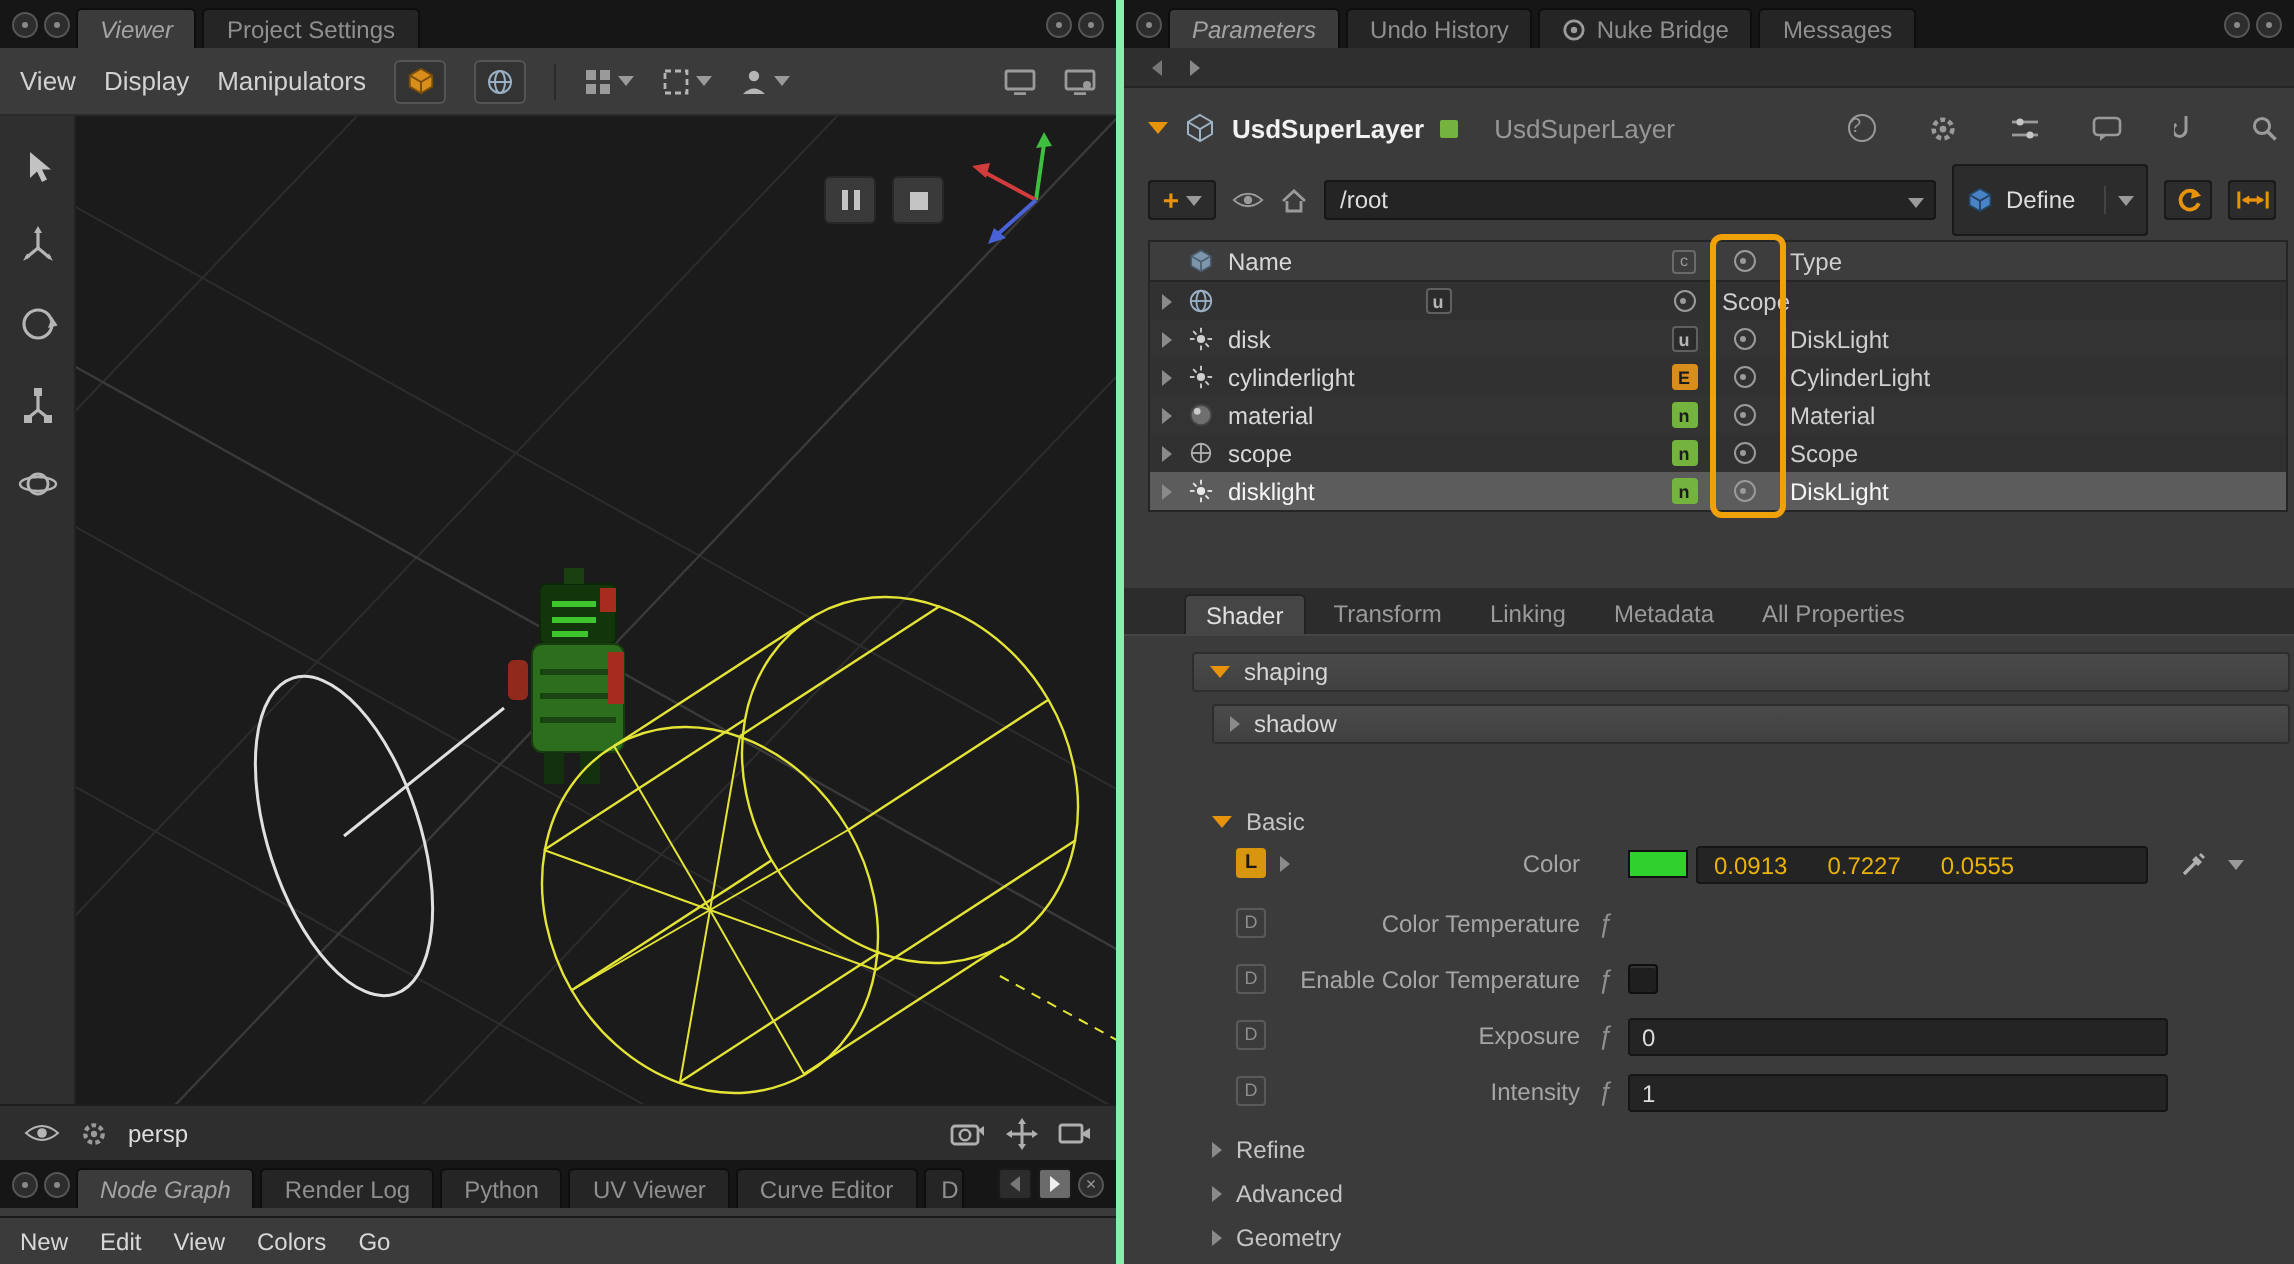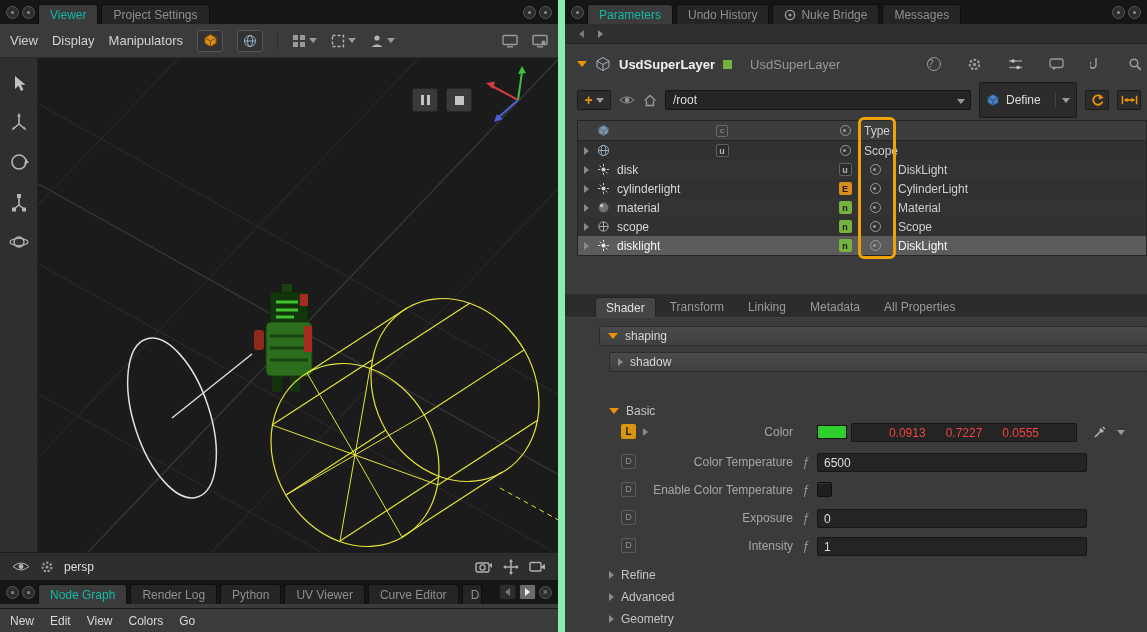--- a/index.html
+++ b/index.html
@@ -4,21 +4,21 @@
 <style>
 *{margin:0;padding:0;box-sizing:border-box;}
 html,body{background:#222;}
 #app{position:relative;width:1147px;height:632px;overflow:hidden;background:#3b3b3b;
   font-family:"Liberation Sans",sans-serif;font-size:12px;color:#cccccc;}
 svg{display:block;}
 .sp{flex:1;}
 
 .tabstrip{position:absolute;left:0;right:0;height:24px;background:#161616;display:flex;align-items:flex-end;gap:3px;padding:0 6px;}
 .tab{height:20px;line-height:20px;padding:0 11px;background:#252525;color:#8f8f8f;border:1px solid #0e0e0e;border-bottom:none;border-radius:3px 3px 0 0;white-space:nowrap;display:flex;align-items:center;gap:5px;}
-.tab.active{background:#3b3b3b;color:#14b8a6;}
+.tab.active{background:#3b3b3b;color:#a3a3a3;font-style:italic;}
 .circdot{width:13px;height:13px;border-radius:50%;background:#2d2d2d;border:1px solid #565656;position:relative;align-self:center;flex:0 0 auto;}
 .circdot::after{content:"";position:absolute;left:4px;top:4px;width:3px;height:3px;border-radius:50%;background:#8a8a8a;}
 .circx{width:13px;height:13px;border-radius:50%;background:#2d2d2d;border:1px solid #565656;color:#999;font-size:9px;line-height:11px;text-align:center;align-self:center;}
 
 .tri-d{width:0;height:0;border-left:4px solid transparent;border-right:4px solid transparent;border-top:5px solid #9a9a9a;display:inline-block;}
 .tri-r{width:0;height:0;border-top:4px solid transparent;border-bottom:4px solid transparent;border-left:5px solid #9a9a9a;display:inline-block;}
 .tri-l{width:0;height:0;border-top:4px solid transparent;border-bottom:4px solid transparent;border-right:5px solid #777;display:inline-block;}
 .tri-d.orange{border-top-color:#e8930c;border-left-width:5px;border-right-width:5px;border-top-width:6px;}
 .tri-r.dim{border-left-color:#8a8a8a;}
 
@@ -37,21 +37,21 @@
 #vp-bar{position:absolute;left:0;top:552px;width:558px;height:28px;background:#2e2e2e;border-top:1px solid #1e1e1e;display:flex;align-items:center;gap:10px;padding:0 12px;}
 #vp-bar .cam{color:#ddd;font-size:12px;}
 #l-bottabs{top:580px;}
 #l-botmenu{position:absolute;left:0;top:608px;width:558px;height:24px;background:#3b3b3b;display:flex;align-items:center;gap:16px;padding:0 10px;border-top:1px solid #1a1a1a;}
 #l-botmenu span{color:#d8d8d8;font-size:12px;}
 .navbtn{width:17px;height:16px;background:#2c2c2c;border:1px solid #1a1a1a;border-radius:2px;display:flex;align-items:center;justify-content:center;align-self:center;}
 .navbtn.hl{background:#6b6b6b;}
 .navbtn.hl .tri-r{border-left-color:#f0f0f0;}
 .tab.clip{max-width:20px;overflow:hidden;padding:0 4px 0 8px;}
 
-#right{position:absolute;left:558px;top:0;width:589px;height:632px;background:#3b3b3b;border-left:7px solid #86efac;}
+#right{position:absolute;left:558px;top:0;width:589px;height:632px;background:#3b3b3b;border-left:4px solid #86efac;}
 #r-nav{position:absolute;left:0;top:24px;width:589px;height:20px;background:#2f2f2f;border-bottom:1px solid #242424;display:flex;align-items:center;gap:14px;padding:0 14px;}
 #r-header{position:absolute;left:0;top:44px;width:589px;height:40px;display:flex;align-items:center;gap:8px;padding:0 12px;justify-content:flex-end;}
 #r-header .title{font-size:13px;font-weight:bold;color:#f2f2f2;}
 #r-header .subtitle{font-size:13px;color:#979797;margin-left:10px;}
 .greensq{width:9px;height:9px;border-radius:1px;}
 .hicon{margin-left:18px;display:flex;align-items:center;}
 .qmark{width:14px;height:14px;border:1px solid #9a9a9a;border-radius:50%;color:#9a9a9a;font-size:10px;line-height:12px;text-align:center;}
 #r-path{position:absolute;left:0;top:84px;width:589px;height:32px;display:flex;align-items:center;gap:8px;padding:0 12px;}
 .addbtn{width:34px;height:20px;background:#2c2c2c;border:1px solid #1a1a1a;border-radius:2px;display:flex;align-items:center;justify-content:center;gap:3px;}
 .addbtn .plus{color:#e8930c;font-weight:bold;font-size:14px;line-height:14px;}
@@ -87,21 +87,21 @@
 .secbar{position:absolute;height:20px;background:linear-gradient(#4a4a4a,#404040);border:1px solid #2d2d2d;border-radius:2px;display:flex;align-items:center;gap:7px;padding:0 8px;color:#d6d6d6;}
 .secplain{position:absolute;height:18px;display:flex;align-items:center;gap:7px;color:#c4c4c4;}
 .prow{position:absolute;left:0;width:589px;height:20px;}
 .dbox{position:absolute;left:56px;top:2px;width:15px;height:15px;border:1px solid #5a5a5a;border-radius:2px;color:#8d8d8d;font-size:9px;line-height:13px;text-align:center;}
 .lbox{position:absolute;left:56px;top:2px;width:15px;height:15px;background:#d8960f;border-radius:2px;color:#1a1a1a;font-size:10px;font-weight:bold;line-height:15px;text-align:center;}
 .plabel{position:absolute;left:70px;top:3px;width:158px;text-align:right;color:#a6a6a6;}
 .fsym{position:absolute;left:237px;top:2px;color:#8f8f8f;font-size:13px;font-style:italic;}
 .pfield{position:absolute;left:252px;top:1px;width:270px;height:19px;background:#242424;border:1px solid #161616;border-radius:2px;}
 .pfield input{width:100%;height:100%;background:transparent;border:none;outline:none;color:#dddddd;font-family:"Liberation Sans",sans-serif;font-size:12px;padding:0 6px;}
 .swatch{position:absolute;left:252px;top:3px;width:30px;height:14px;border:1px solid #111;}
-.valfield{position:absolute;left:286px;top:1px;width:226px;height:19px;background:#242424;border:1px solid #161616;border-radius:2px;display:flex;align-items:center;gap:20px;padding:0 8px;color:#ef4444;justify-content:center;}
+.valfield{position:absolute;left:286px;top:1px;width:226px;height:19px;background:#242424;border:1px solid #161616;border-radius:2px;display:flex;align-items:center;gap:20px;padding:0 8px;color:#eab308;}
 .checkbox{position:absolute;left:252px;top:2px;width:15px;height:15px;background:#1f1f1f;border:1px solid #0f0f0f;border-radius:2px;box-shadow:inset 0 1px 0 #333;}
 </style>
 </head>
 <body>
 
 <div id="app">
 
   <div id="left">
 
     <div class="tabstrip" style="top:0;">
@@ -507,20 +507,21 @@
 
     <div id="r-tree">
       <div class="trow hdr">
         <span class="tcell"></span>
         <span class="tcell">
             <svg width="13" height="13" viewBox="0 0 16 16">
               <path d="M8 1.5 L14 5 V11 L8 14.5 L2 11 V5 Z" fill="#7e96ab" stroke="#4a5c6c"></path>
               <path d="M2 5 L8 8.5 L14 5 M8 8.5 V14.5" fill="none" stroke="#4a5c6c"></path>
             </svg>
           </span>
+        <span class="tcell tname">Name</span>
         <span class="tcell">
             <span class="colbox">c</span>
           </span>
         <span class="tcell">
             <span class="ringicon"></span>
           </span>
         <span class="tcell ttype">Type</span>
       </div>
 
       <div class="trow">
@@ -707,21 +708,20 @@
               <path d="M10.5 1.5 L12.5 3.5 L11.5 4.5 L9.5 2.5 Z" fill="#b0b0b0"></path>
             </svg>
           </span>
         <span class="tri-d" style="position:absolute;left:552px;top:8px;"></span>
       </div>
 
       <div class="prow" style="top:134px;">
         <span class="dbox">D</span>
         <span class="plabel">Color Temperature</span>
         <span class="fsym">ƒ</span>
-        <span class="pfield"><input value="6500" style=""></span>
       </div>
 
       <div class="prow" style="top:162px;">
         <span class="dbox">D</span>
         <span class="plabel">Enable Color Temperature</span>
         <span class="fsym">ƒ</span>
         <span class="checkbox"></span>
       </div>
 
       <div class="prow" style="top:190px;">

